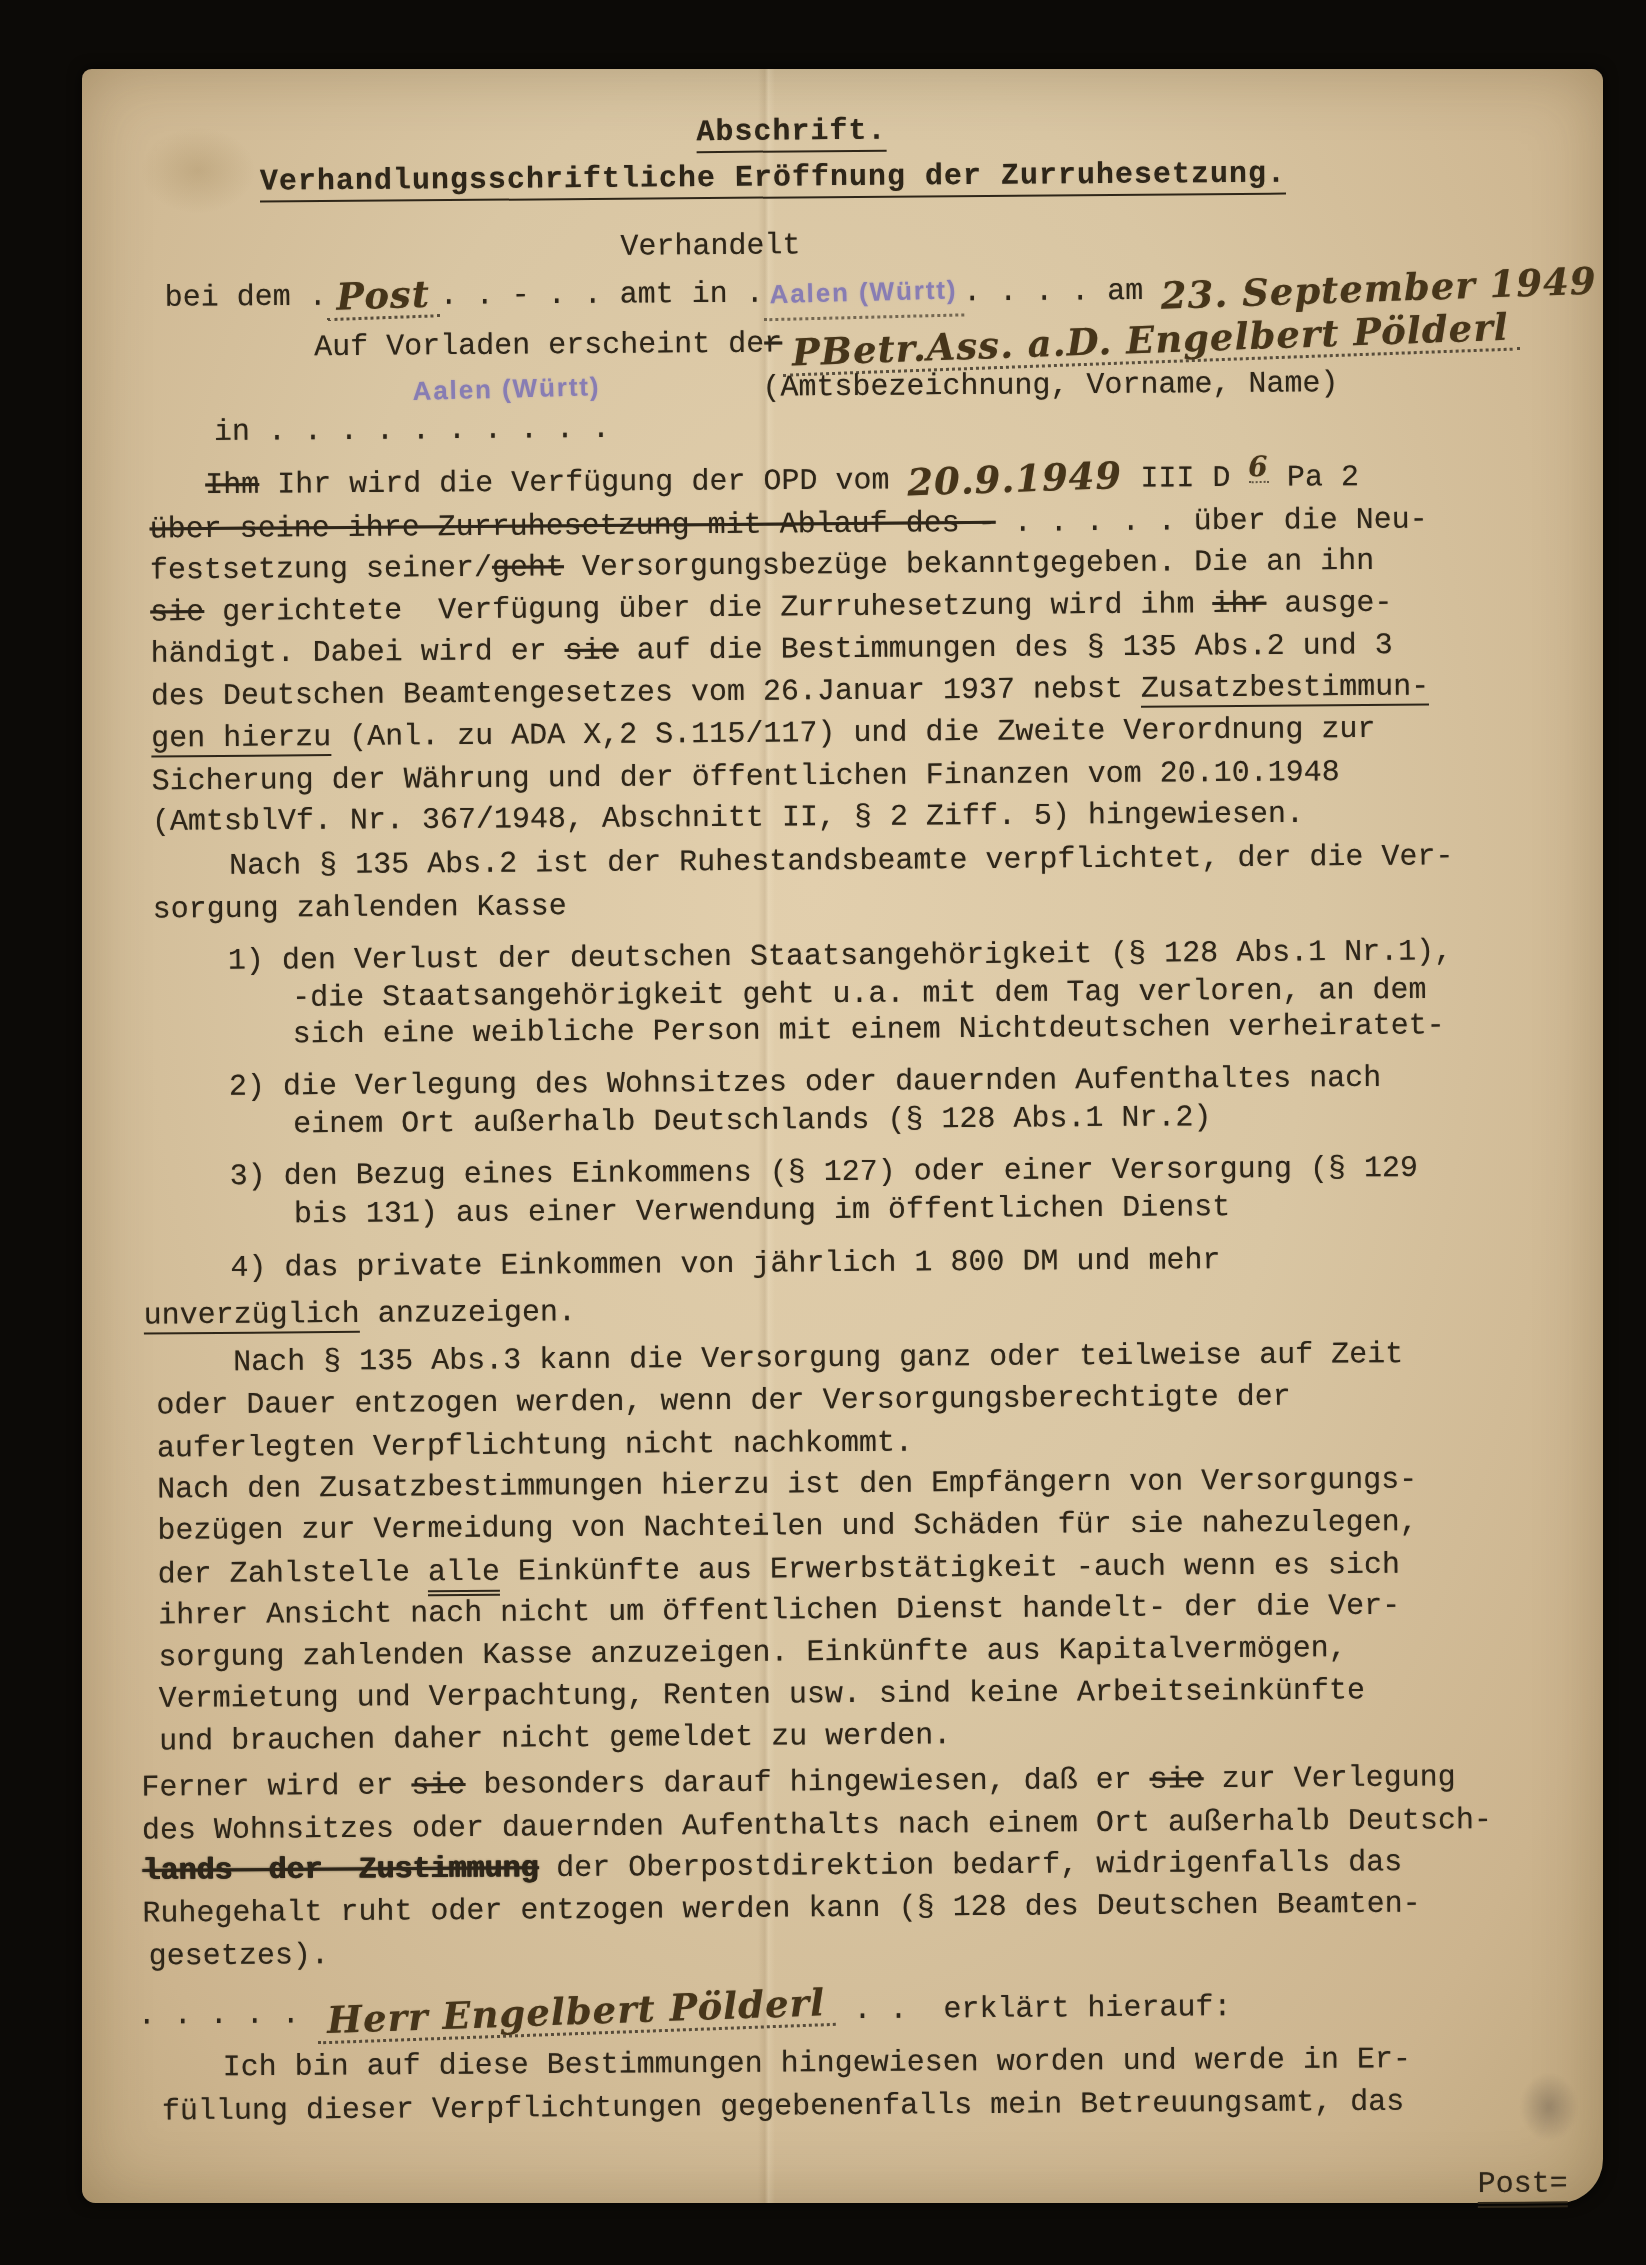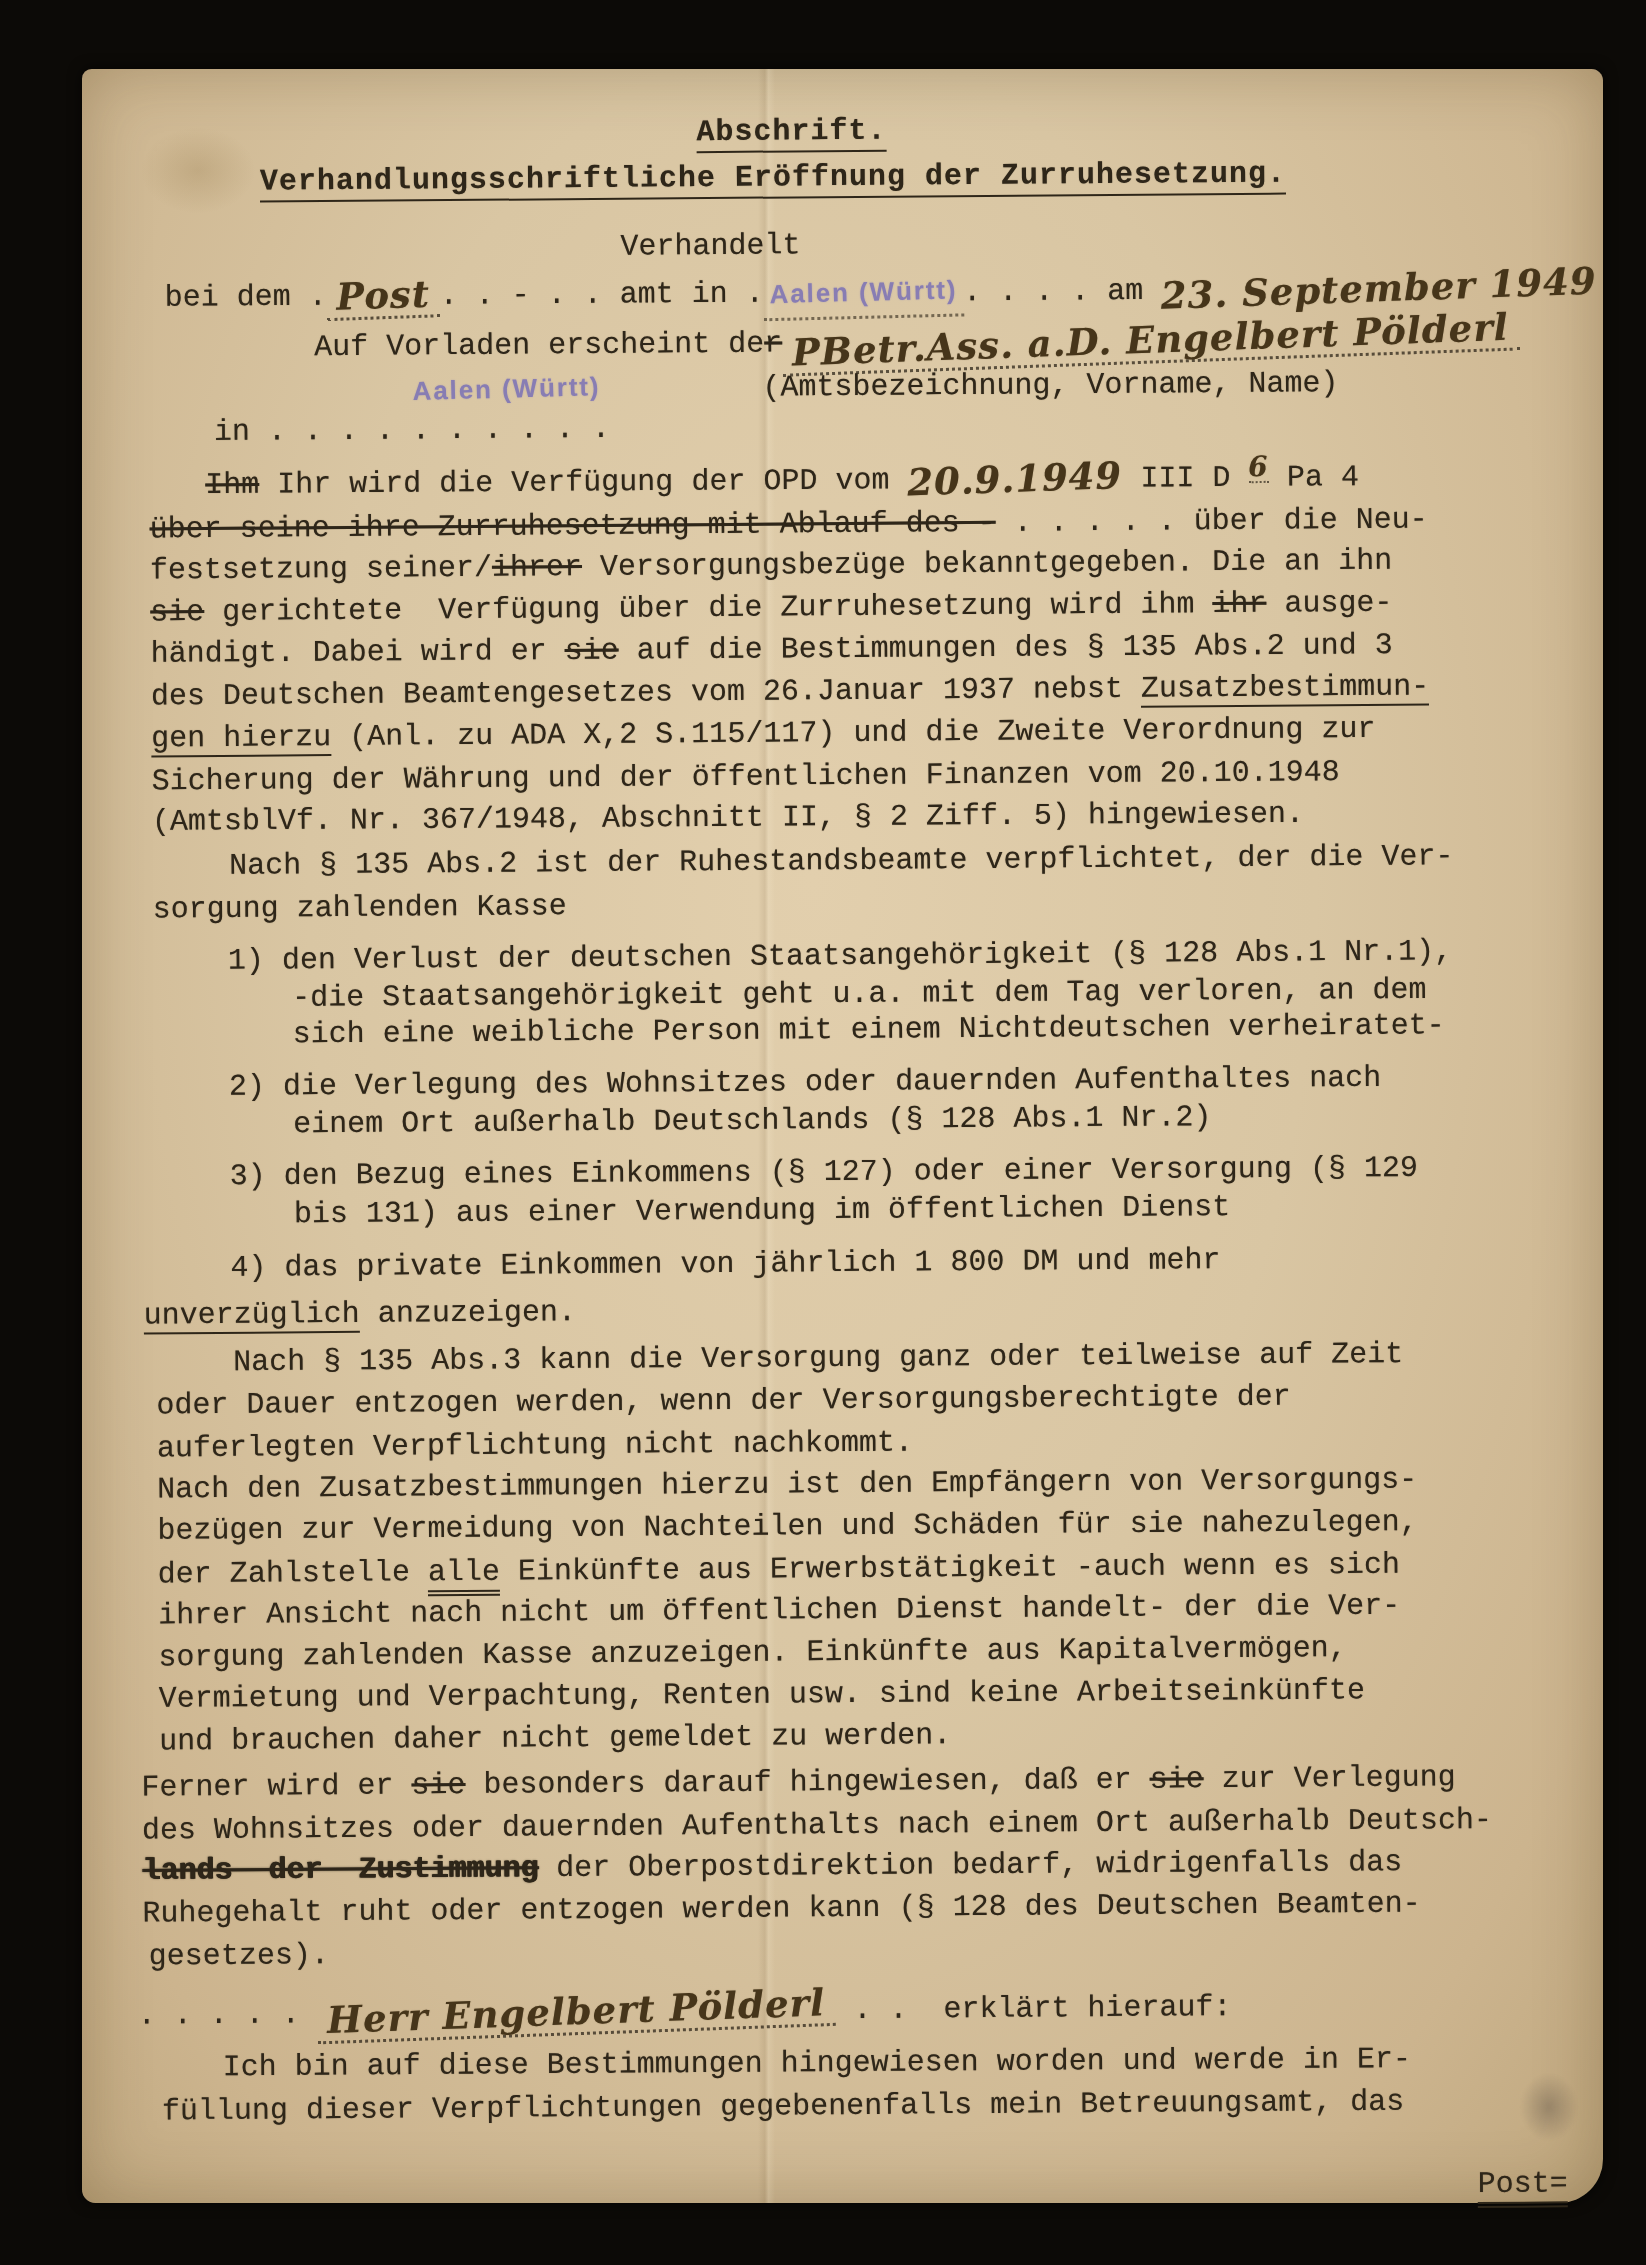--- a/index.html
+++ b/index.html
@@ -72,23 +72,23 @@
   <div class="crease"></div>
   <div class="stain-top"></div>
   <div class="content">
       <div class="line" style="margin-left: 591px;"><span class="r-bu">Abschrift.</span></div>
       <div class="line" style="margin-left: 154px; margin-top: 3.9px;"><span class="r-bu">Verhandlungsschriftliche Eröffnung der Zurruhesetzung.</span></div>
       <div class="line" style="margin-left: 514px; margin-top: 25px;"><span class="r-t">Verhandelt</span></div>
       <div class="line" style="margin-left: 58px; margin-top: 5.8px;"><span class="r-t">bei dem .</span><span class="r-hwd">Post</span><span class="r-t">. . - . . amt in .</span><span class="r-std">Aalen (Württ)</span><span class="r-t">. . . . am </span><span class="r-hw">23. September 1949</span></div>
       <div class="line" style="margin-left: 207px; margin-top: 3.9px;"><span class="r-t">Auf Vorladen erscheint de</span><span class="r-s">r</span><span class="r-hwd">PBetr.Ass. a.D. Engelbert Pölderl</span></div>
       <div class="line" style="margin-left: 305px; line-height: 39px;"><span class="r-st">Aalen (Württ)</span><span class="r-t">         (Amtsbezeichnung, Vorname, Name)</span></div>
       <div class="line" style="margin-left: 106px;"><span class="r-t">in . . . . . . . . . .</span></div>
-      <div class="line" style="margin-left: 97px; margin-top: 7.7px;"><span class="r-s">Ihm</span><span class="r-t"> Ihr wird die Verfügung der OPD vom </span><span class="r-hw">20.9.1949</span><span class="r-t"> III D </span><span class="r-hws">6</span><span class="r-t"> Pa 4</span></div>
+      <div class="line" style="margin-left: 97px; margin-top: 7.7px;"><span class="r-s">Ihm</span><span class="r-t"> Ihr wird die Verfügung der OPD vom </span><span class="r-hw">20.9.1949</span><span class="r-t"> III D </span><span class="r-hws">6</span><span class="r-t"> Pa 2</span></div>
       <div class="line" style="margin-left: 41px;"><span class="r-s">über seine ihre Zurruhesetzung mit Ablauf des -</span><span class="r-t"> . . . . . über die Neu-</span></div>
-      <div class="line" style="margin-left: 41px;"><span class="r-t">festsetzung seiner/</span><span class="r-s">ihrer</span><span class="r-t"> Versorgungsbezüge bekanntgegeben. Die an ihn</span></div>
+      <div class="line" style="margin-left: 41px;"><span class="r-t">festsetzung seiner/</span><span class="r-s">geht</span><span class="r-t"> Versorgungsbezüge bekanntgegeben. Die an ihn</span></div>
       <div class="line" style="margin-left: 41px;"><span class="r-s">sie</span><span class="r-t"> gerichtete  Verfügung über die Zurruhesetzung wird ihm </span><span class="r-s">ihr</span><span class="r-t"> ausge-</span></div>
       <div class="line" style="margin-left: 41px;"><span class="r-t">händigt. Dabei wird er </span><span class="r-s">sie</span><span class="r-t"> auf die Bestimmungen des § 135 Abs.2 und 3</span></div>
       <div class="line" style="margin-left: 41px;"><span class="r-t">des Deutschen Beamtengesetzes vom 26.Januar 1937 nebst </span><span class="r-u">Zusatzbestimmun-</span></div>
       <div class="line" style="margin-left: 41px;"><span class="r-u">gen hierzu</span><span class="r-t"> (Anl. zu ADA X,2 S.115/117) und die Zweite Verordnung zur</span></div>
       <div class="line" style="margin-left: 41px;"><span class="r-t">Sicherung der Währung und der öffentlichen Finanzen vom 20.10.1948</span></div>
       <div class="line" style="margin-left: 41px;"><span class="r-t">(AmtsblVf. Nr. 367/1948, Abschnitt II, § 2 Ziff. 5) hingewiesen.</span></div>
       <div class="line" style="margin-left: 118px; margin-top: 1.9px;"><span class="r-t">Nach § 135 Abs.2 ist der Ruhestandsbeamte verpflichtet, der die Ver-</span></div>
       <div class="line" style="margin-left: 41px;"><span class="r-t">sorgung zahlenden Kasse</span></div>
       <div class="line" style="margin-left: 116px; margin-top: 11.6px;"><span class="r-t">1) den Verlust der deutschen Staatsangehörigkeit (§ 128 Abs.1 Nr.1),</span></div>
       <div class="line" style="margin-left: 180px; line-height: 35px;"><span class="r-t">-die Staatsangehörigkeit geht u.a. mit dem Tag verloren, an dem</span></div>

